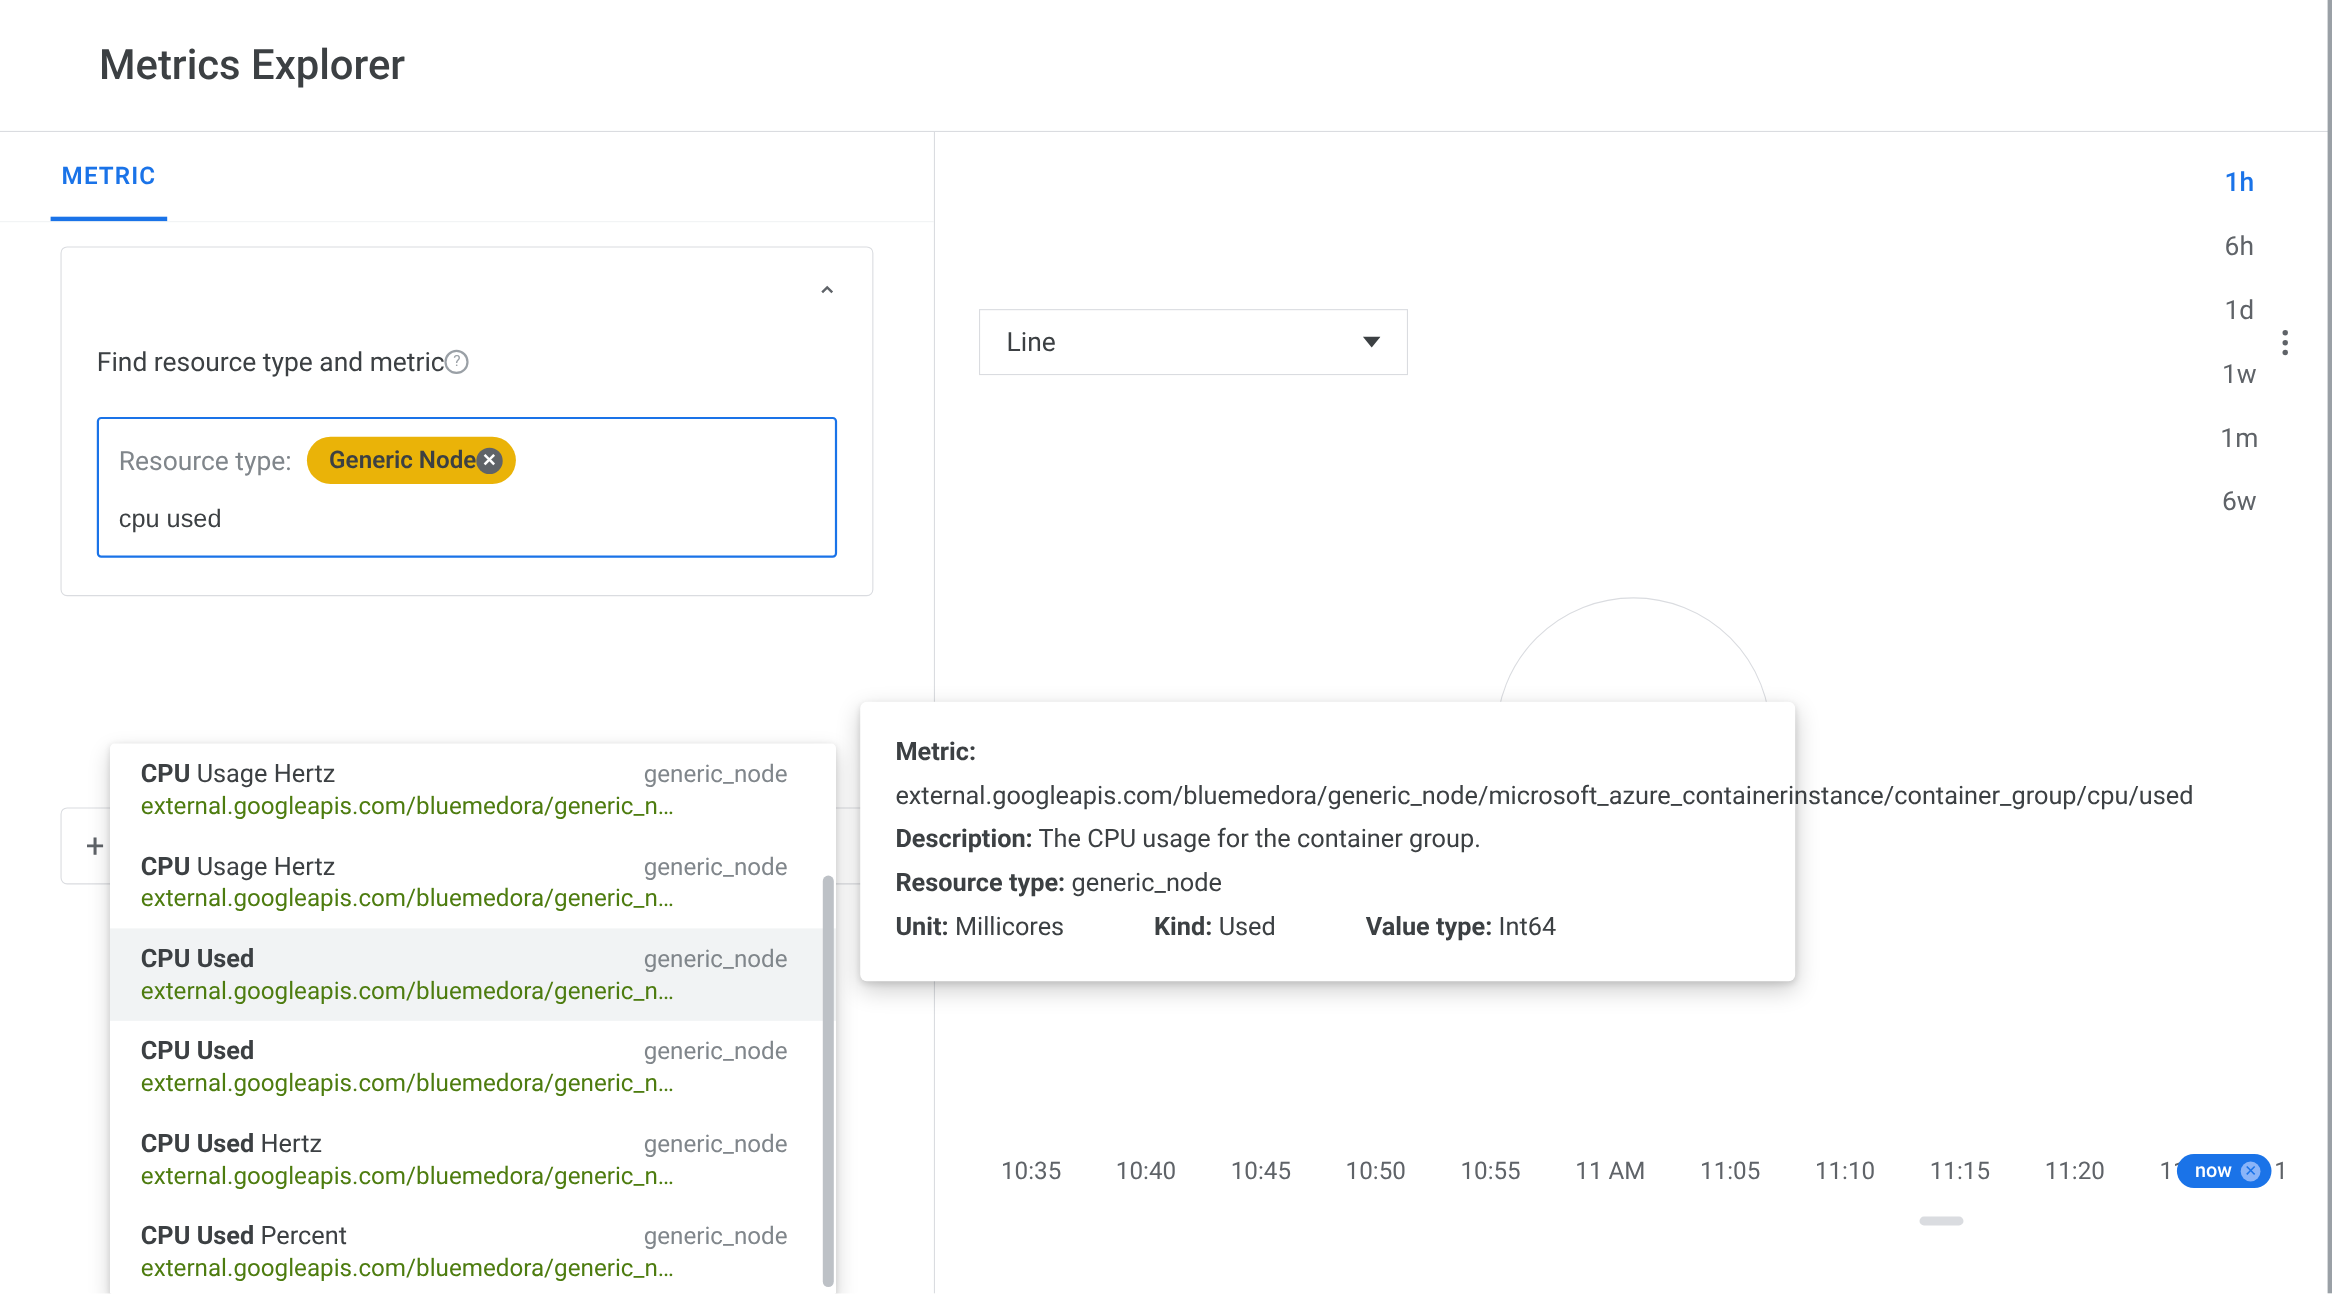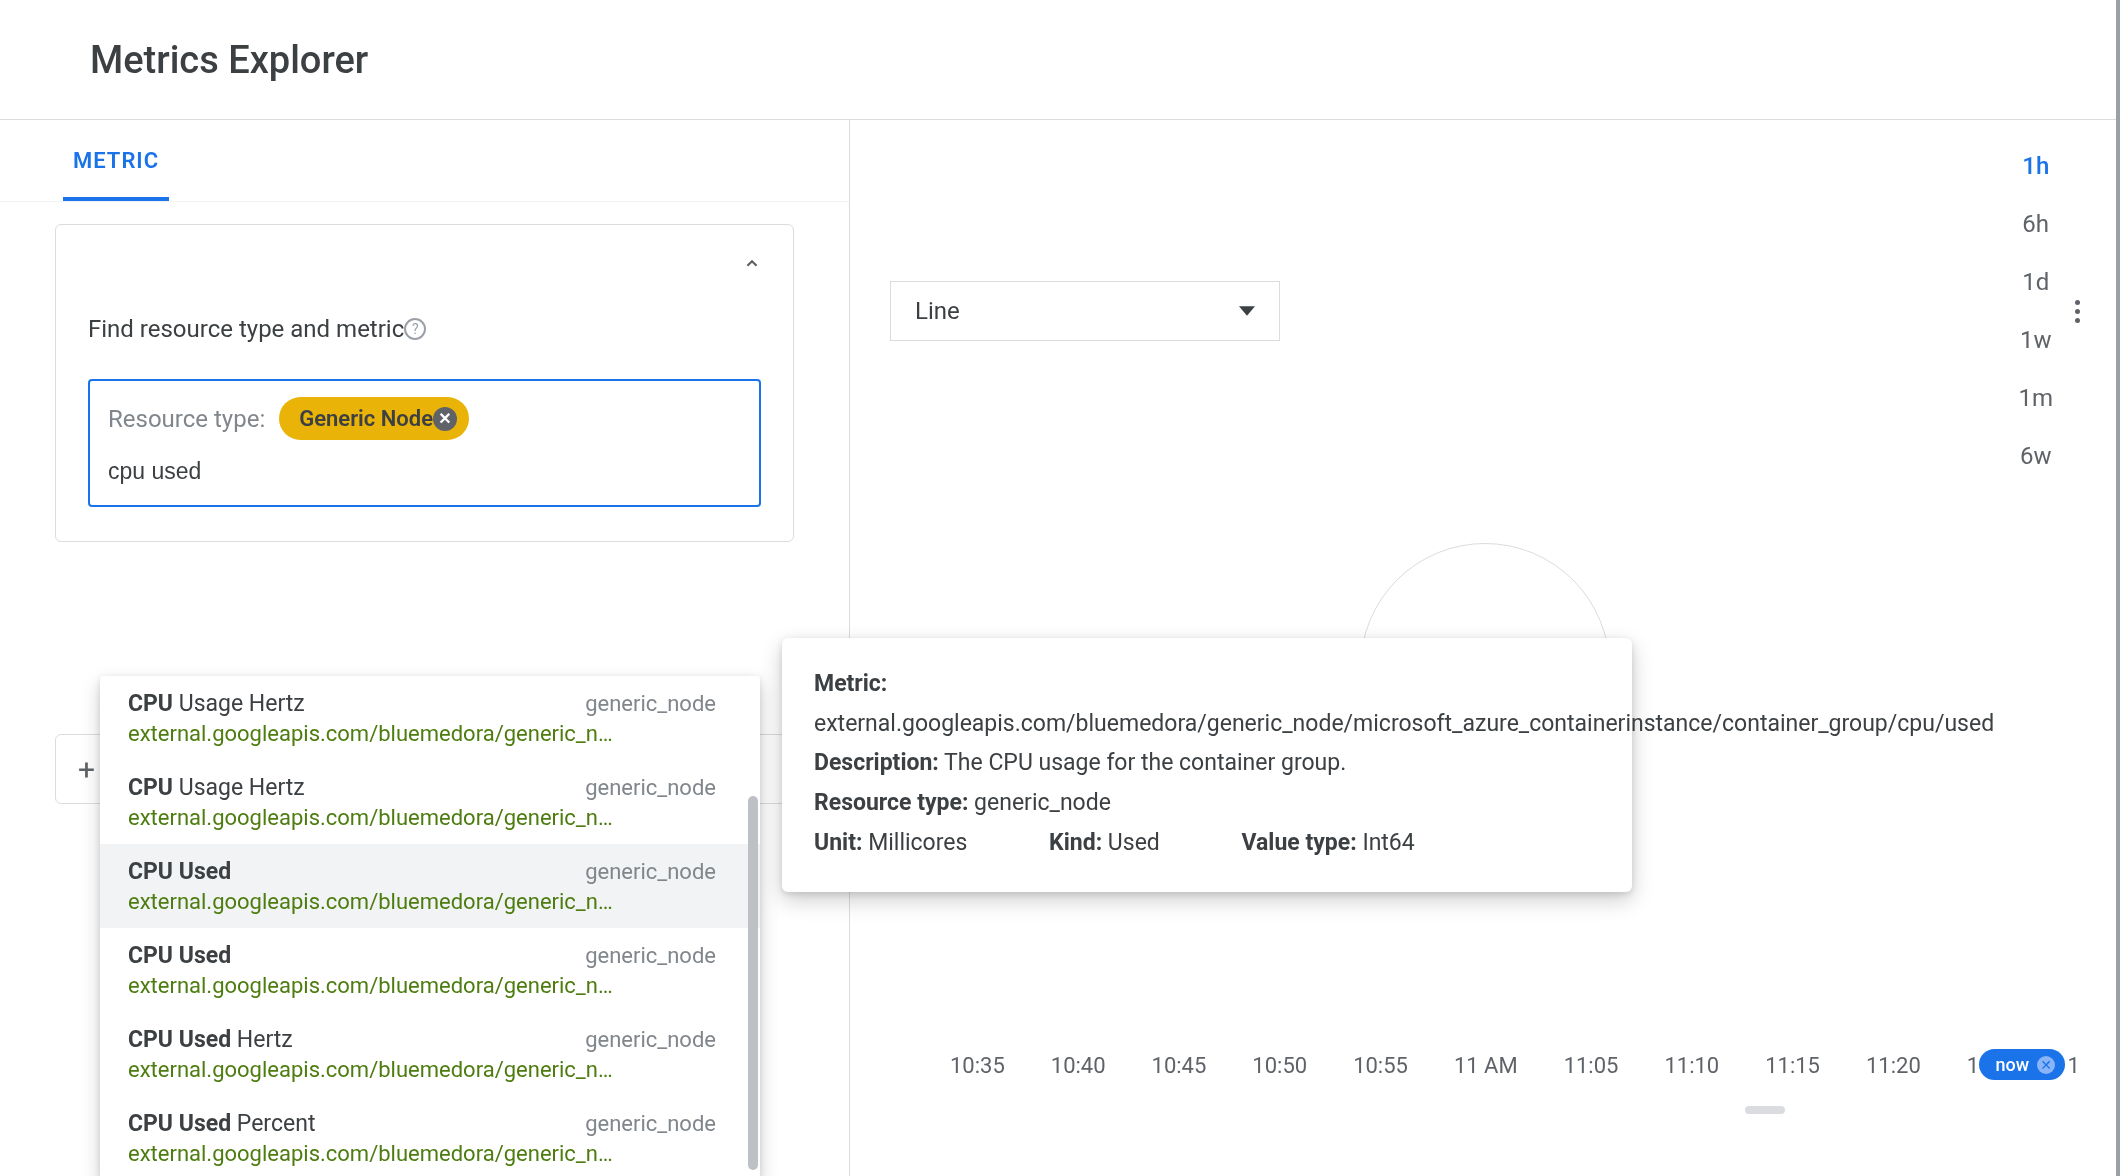--- a/index.html
+++ b/index.html
@@ -9,21 +9,21 @@
 
 .header { height: 120px; border-bottom: 1px solid #dadce0; padding: 0 90px; display: flex; align-items: center; }
 .page-title { font-size: 38px; font-weight: 500; color: #3c4043; }
 
 
 .content { display: flex; height: calc(100% - 120px); }
 .left-panel { width: 850px; border-right: 1px solid #dadce0; position: relative; }
 .right-panel { flex: 1; position: relative; }
 
 
-.tabs { display: flex; gap: 52px; padding: 0 63px; border-bottom: 1px solid #f1f3f4; align-items: flex-end; }
+.tabs { display: flex; gap: 52px; padding: 0 46px; border-bottom: 1px solid #f1f3f4; align-items: flex-end; }
 .tab { padding: 28px 10px 24px; font-size: 22px; font-weight: 600; letter-spacing: 1px; color: #5f6368; cursor: pointer; border-bottom: 4px solid transparent; }
 .tab.active { color: #1a73e8; border-bottom-color: #1a73e8; }
 
 
 .config-card { margin: 22px 55px 0; border: 1px solid #dadce0; border-radius: 6px; background: #fff; padding: 30px 32px 34px; position: relative; }
 .chevron-btn { position: absolute; top: 28px; right: 30px; color: #5f6368; cursor: pointer; }
 .chevron-btn svg { width: 22px; height: 22px; }
 .find-label { display:flex; align-items:center; font-size: 24px; color: #3c4043; margin-bottom: 36px; }
 .help-icon { width: 22px; height: 22px; border: 2px solid #9aa0a6; border-radius: 50%; display:inline-flex; align-items:center; justify-content:center; font-size: 14px; color:#9aa0a6; }
 .search-box { border: 2px solid #1a73e8; border-radius: 4px; padding: 16px 18px 20px; }
@@ -65,21 +65,21 @@
 .kebab { display:flex; flex-direction:column; gap:4px; margin-left: 22px; cursor:pointer; }
 .kebab span { width:5px; height:5px; background:#5f6368; border-radius:50%; }
 
 
 .chart-body { position:absolute; top:180px; bottom: 140px; left:40px; right: 40px; display:flex; align-items:center; justify-content:center; flex-direction:column; }
 .bubble-cir { width: 250px; height: 250px; border:1px solid #dadce0; border-radius:50%; position:relative; }
 .bubble { position:absolute; border-radius:50%; background:#e8eaed; border:1px solid #dadce0; }
 .chart-text-partial { position:absolute; left: 50%; top: calc(50% + 160px); transform: translateX(-50%); font-size: 30px; color:#5f6368; }
 
 
-.x-axis { position:absolute; bottom: 98px; left: 60px; right: 40px; display:flex; justify-content:space-between; font-size:22px; color:#5f6368;margin-left:40px; }
+.x-axis { position:absolute; bottom: 98px; left: 60px; right: 40px; display:flex; justify-content:space-between; font-size:22px; color:#5f6368; }
 .now-pill { position:absolute; right: 55px; bottom: 96px; background:#1a73e8; color:#fff; border-radius: 16px; padding: 5px 36px 5px 16px; font-size:18px; font-weight:500; display:flex; align-items:center; }
 .now-pill .x { position:absolute; right: 10px; width:18px; height:18px; border-radius:50%; background:#8ab4f8; display:flex; align-items:center; justify-content:center; font-size:14px; color:#1a73e8; cursor:pointer; }
 .scrub { position:absolute; bottom: 62px; left: 50%; width: 40px; height: 8px; background:#dadce0; border-radius:4px; transform:translateX(260px); }
 
 
 .page::after { content:''; position:absolute; right:0; top:0; bottom:0; width:4px; background:#9aa0a6; }
 </style>
 </head>
 <body>
 <div class="page">

